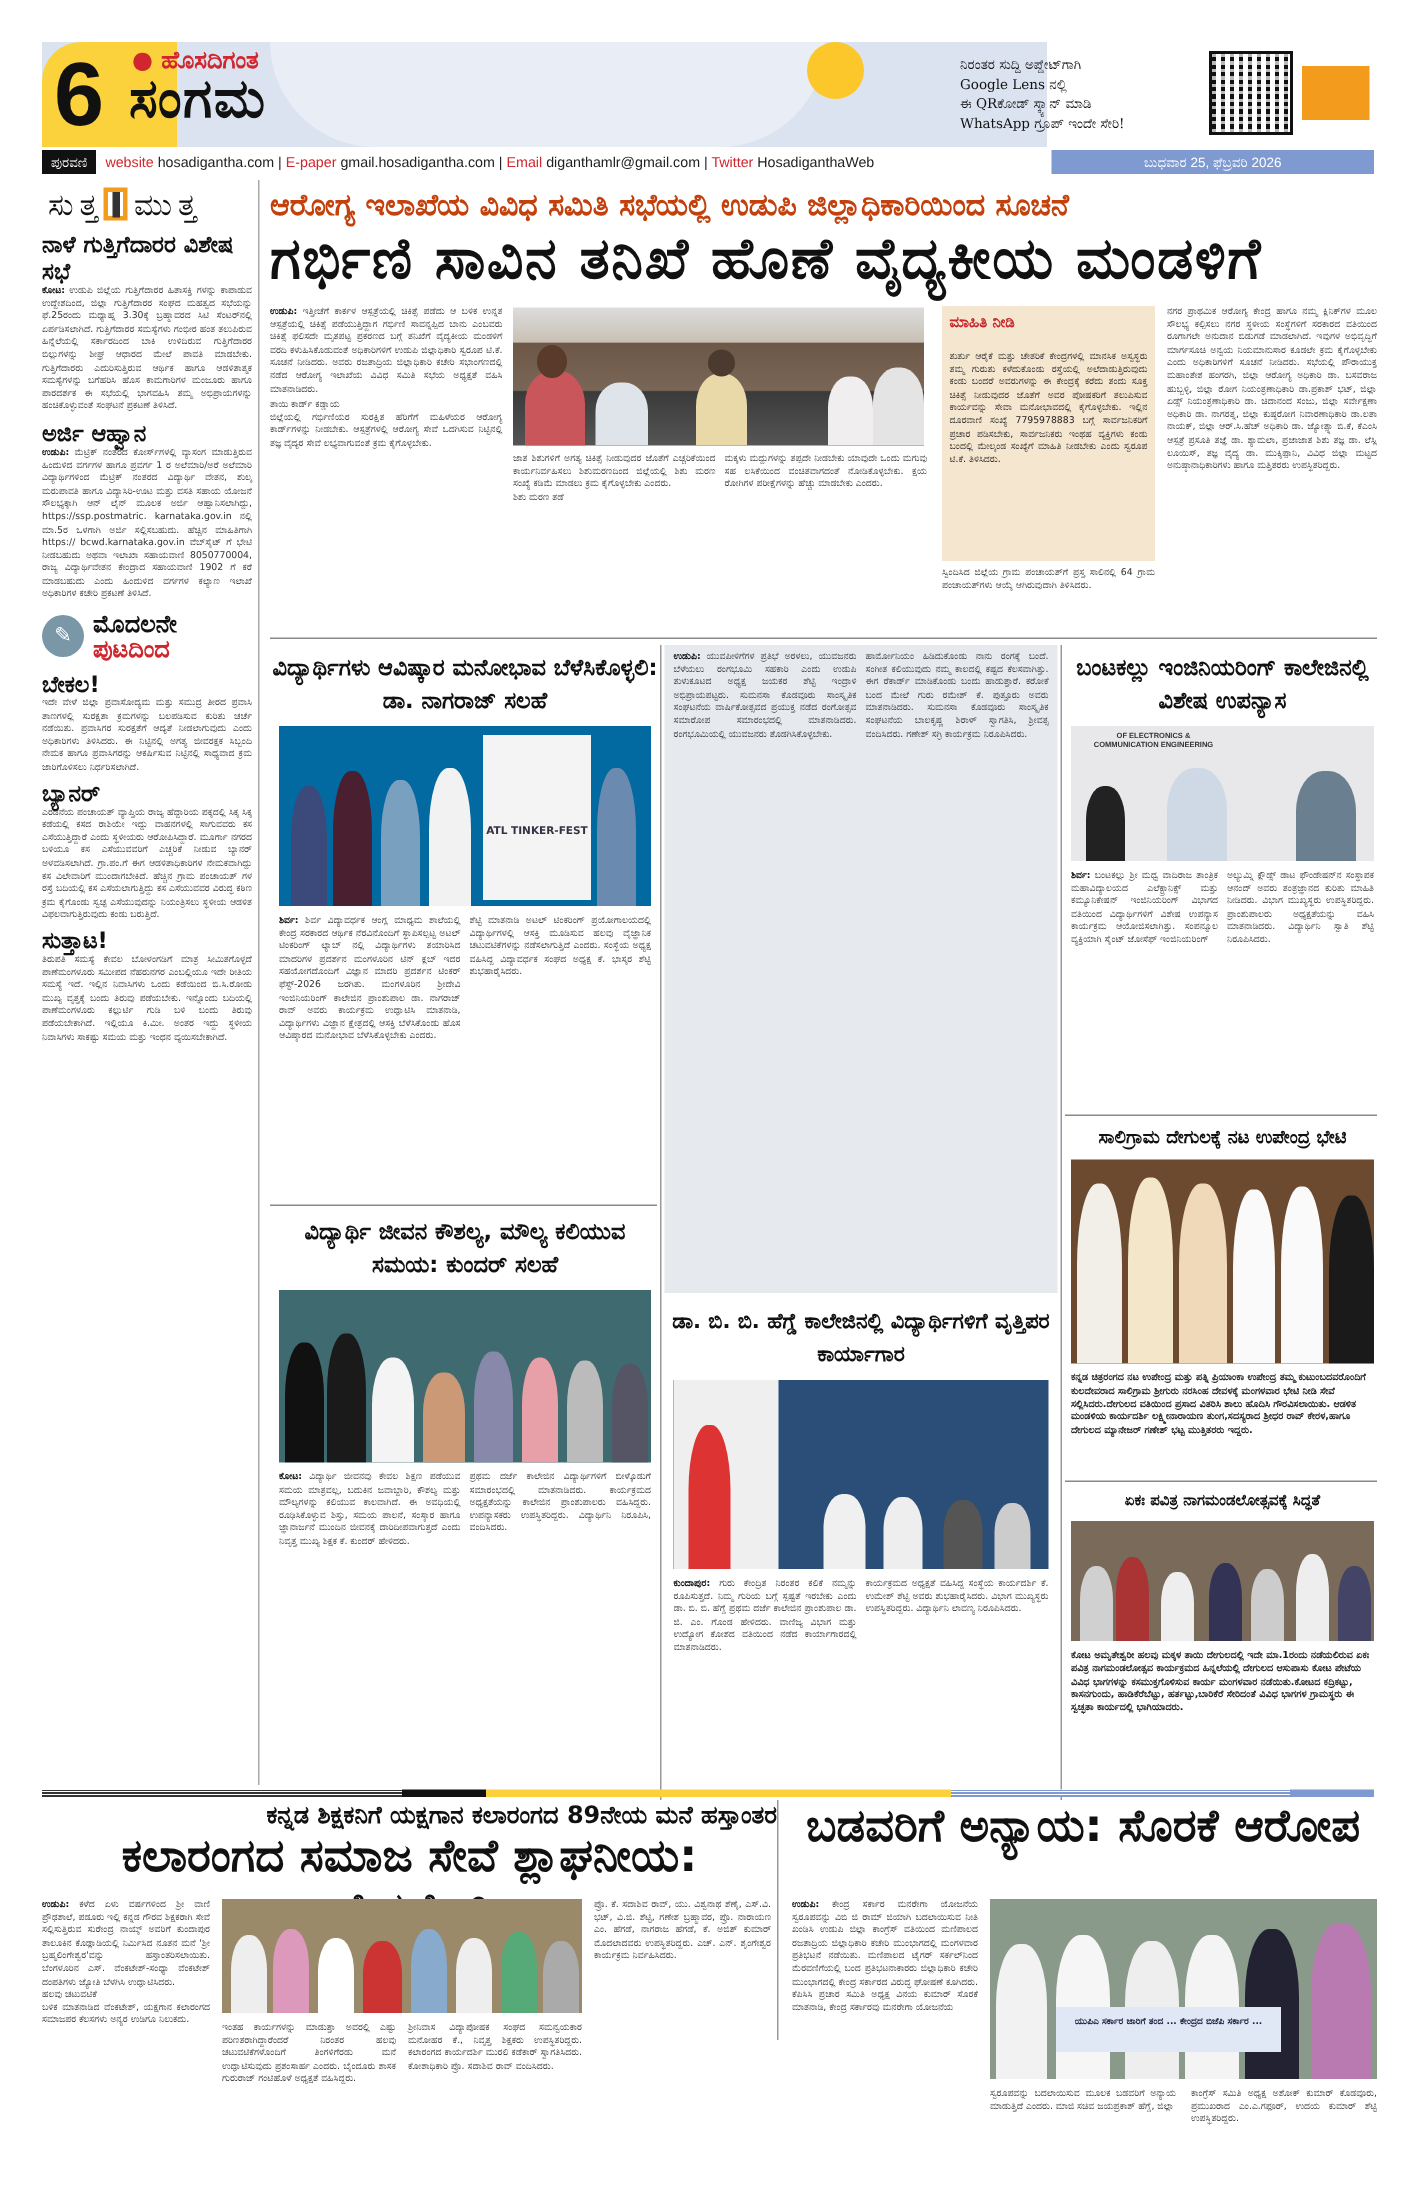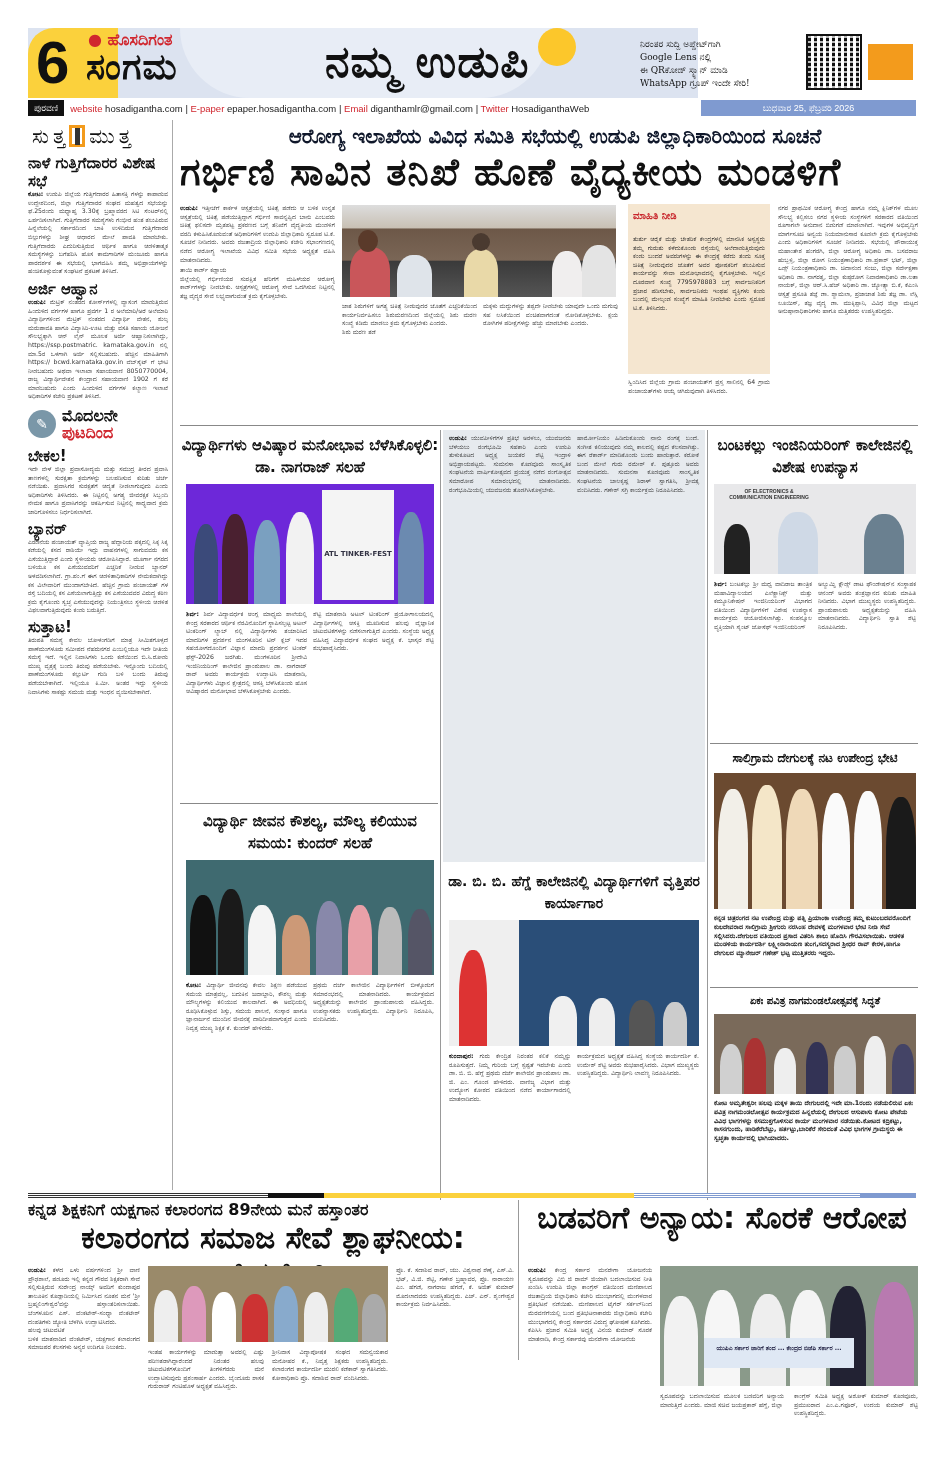--- a/index.html
+++ b/index.html
@@ -32,65 +32,64 @@
 .txt .lead{font-weight:bold;color:#111}
 .kicker{font:bold 15px "DejaVu Sans",sans-serif;color:#111;line-height:18px}
 .suttha{display:flex;align-items:center;gap:4px;font:20px "DejaVu Serif",serif;color:#111;margin:4px 0 6px 4px}
 .door{width:16px;height:22px;border:3px solid #f39b1c;position:relative;background:#fff}
 .door::after{content:"";position:absolute;left:3px;top:0;width:5px;height:17px;background:#333}
 .modal{display:flex;align-items:center;gap:6px;margin:6px 0}
 .pen{width:28px;height:28px;border-radius:50%;background:#7a97a8;color:#fff;text-align:center;line-height:28px;font-size:14px}
 .modal .m1{font:bold 16px "DejaVu Sans",sans-serif;color:#111;line-height:17px}
 .modal .m2{font:bold 16px "DejaVu Sans",sans-serif;color:#d0262e;line-height:17px}
 
-.lead-kick{left:180px;top:124px;width:750px;text-align:center;font:bold 20px "DejaVu Sans",sans-serif;color:#0f172a}
+.lead-kick{left:180px;top:124px;width:750px;text-align:left;font:bold 20px "DejaVu Sans",sans-serif;color:#c2410c}
 .lead-head{left:180px;top:150px;width:750px;text-align:left;font:bold 38px "DejaVu Sans",sans-serif;color:#111;letter-spacing:1px}
 .ph-meeting{left:342px;top:205px;width:274px;height:92px;background:linear-gradient(180deg,#ddd 0,#c8c0b4 25%,#6d5848 26%,#7a6656 60%,#3a3a3a 61%,#555 100%)}
 .info-box{left:628px;top:204px;width:142px;height:170px;background:#f5e6d0;padding:6px 5px}
 .info-box .ih{font:bold 10px "DejaVu Sans",sans-serif;color:#c8262c;margin-bottom:13px}
 
 .hline{background:#888;height:1px}
 .box-grey{background:#e6eaee}
 .sub-head{text-align:center;font:bold 15px "DejaVu Sans",sans-serif;color:#111;line-height:22px}
 .sub-head-sm{text-align:center;font:bold 12px "DejaVu Sans",sans-serif;color:#111;line-height:18px}
 .cap{font:bold 6.4px "DejaVu Sans",sans-serif;line-height:8.8px;color:#222}
 .ph{position:absolute;overflow:hidden}
 .ph .fig{position:absolute;bottom:0;border-radius:45% 45% 0 0}
 .ph .hd{position:absolute;border-radius:50%}
 
 .band{top:1193px;height:5px}
-.b2-kick{font:bold 16px "DejaVu Sans",sans-serif;color:#111;text-align:left;line-height:20px}
+.b2-kick{font:bold 16px "DejaVu Sans",sans-serif;color:#111;text-align:right;line-height:20px}
 .b2-head{font:bold 30px "DejaVu Sans",sans-serif;color:#111;text-align:center;line-height:36px}
 </style>
 </head>
 <body>
 
 <div class="abs mast">
   <div class="abs mast-bg"></div>
   <div class="abs arc"></div>
   <div class="abs sun-disc"></div>
   <div class="abs mast-yellow"></div>
   <div class="abs pageno">6</div>
   <div class="abs brand-small">● <span>ಹೊಸದಿಗಂತ</span></div>
   <div class="abs brand-big">ಸಂಗಮ</div>
-  <div class="abs section-title">ನಮ್ಮ ಉಡುಪಿ</div>
   <div class="abs qr-text">
     <div>ನಿರಂತರ ಸುದ್ದಿ ಅಪ್ಡೇಟ್‌ಗಾಗಿ</div>
     <div>Google Lens ನಲ್ಲಿ</div>
     <div>ಈ QRಕೋಡ್ ಸ್ಕ್ಯಾನ್ ಮಾಡಿ</div>
     <div>WhatsApp ಗ್ರೂಪ್ ಇಂದೇ ಸೇರಿ!</div>
   </div>
   <div class="abs qr"></div>
   <div class="abs orange-sq"></div>
 </div>
 <div class="abs infobar">
   <span class="tag">ಪುರವಣಿ</span>
   <span class="links">
     <b>website</b> <span>hosadigantha.com</span> |
-    <b>E-paper</b> <span>epaper.hosadigantha.com</span> |
+    <b>E-paper</b> <span>gmail.hosadigantha.com</span> |
     <b>Email</b> <span>diganthamlr@gmail.com</span> |
     <b>Twitter</b> <span>HosadiganthaWeb</span>
   </span>
   <span class="date">ಬುಧವಾರ 25, ಫೆಬ್ರವರಿ 2026</span>
 </div>
 
 <div class="abs leftcol">
   <div class="suttha">
     <span>ಸು</span>
       <span>ತ್ತ</span>
@@ -147,21 +146,21 @@
 <div class="abs" style="left:628px;top:378px;width:142px;height:40px;overflow:hidden">
   <p class="txt">ಸ್ವಿಂದಿಸಿದ ಜಿಲ್ಲೆಯ ಗ್ರಾಮ ಪಂಚಾಯತ್‌ಗೆ ಪ್ರಸ್ತ ಸಾಲಿನಲ್ಲಿ 64 ಗ್ರಾಮ ಪಂಚಾಯತ್‌ಗಳು ಆಯ್ಕೆ ಆಗಿರುವುದಾಗಿ ತಿಳಿಸಿದರು.</p>
 </div>
 <div class="abs" style="left:778px;top:204px;width:140px;height:215px;overflow:hidden">
   <p class="txt">ನಗರ ಪ್ರಾಥಮಿಕ ಆರೋಗ್ಯ ಕೇಂದ್ರ ಹಾಗೂ ನಮ್ಮ ಕ್ಲಿನಿಕ್‌ಗಳ ಮೂಲ ಸೌಲಭ್ಯ ಕಲ್ಪಿಸಲು ನಗರ ಸ್ಥಳೀಯ ಸಂಸ್ಥೆಗಳಿಗೆ ಸರಕಾರದ ವತಿಯಿಂದ ರೂಗಾಗಲೇ ಅನುದಾನ ಬಿಡುಗಡೆ ಮಾಡಲಾಗಿದೆ. ಇವುಗಳ ಅಭಿವೃದ್ಧಿಗೆ ಮಾರ್ಗಸೂಚಿ ಅನ್ವಯ ನಿಯಮಾನುಸಾರ ಕೂಡಲೇ ಕ್ರಮ ಕೈಗೊಳ್ಳಬೇಕು ಎಂದು ಅಧಿಕಾರಿಗಳಿಗೆ ಸೂಚನೆ ನೀಡಿದರು. ಸಭೆಯಲ್ಲಿ ಪೌರಾಯುಕ್ತ ಮಹಾಂತೇಶ ಹಂಗರಗಿ, ಜಿಲ್ಲಾ ಆರೋಗ್ಯ ಅಧಿಕಾರಿ ಡಾ. ಬಸವರಾಜ ಹುಬ್ಬಳ್ಳಿ, ಜಿಲ್ಲಾ ರೋಗ ನಿಯಂತ್ರಣಾಧಿಕಾರಿ ಡಾ.ಪ್ರಕಾಶ್ ಭಟ್, ಜಿಲ್ಲಾ ಏಡ್ಸ್ ನಿಯಂತ್ರಣಾಧಿಕಾರಿ ಡಾ. ಚಿದಾನಂದ ಸಂಜು, ಜಿಲ್ಲಾ ಸರ್ವೇಕ್ಷಣಾ ಅಧಿಕಾರಿ ಡಾ. ನಾಗರತ್ನ, ಜಿಲ್ಲಾ ಕುಷ್ಠರೋಗ ನಿವಾರಣಾಧಿಕಾರಿ ಡಾ.ಲತಾ ನಾಯಕ್, ಜಿಲ್ಲಾ ಆರ್.ಸಿ.ಹೆಚ್ ಅಧಿಕಾರಿ ಡಾ. ಜ್ಯೋತ್ಸ್ನಾ ಬಿ.ಕೆ, ಕೆಎಂಸಿ ಆಸ್ಪತ್ರೆ ಪ್ರಸೂತಿ ತಜ್ಞೆ ಡಾ. ಶ್ಯಾಮಲಾ, ಪ್ರಜಾಜಾತ ಶಿಶು ತಜ್ಞ ಡಾ. ಲೆಸ್ಲಿ ಲೂಯಿಸ್, ತಜ್ಞ ವೈದ್ಯ ಡಾ. ಮುಕ್ಕಿಪ್ಪಾನಿ, ವಿವಿಧ ಜಿಲ್ಲಾ ಮಟ್ಟದ ಅನುಷ್ಠಾನಾಧಿಕಾರಿಗಳು ಹಾಗೂ ಮತ್ತಿತರರು ಉಪಸ್ಥಿತರಿದ್ದರು.</p>
 </div>
 <div class="abs hline" style="left:180px;top:425px;width:738px"></div>
 
 <div class="abs" style="left:180px;top:430px;width:260px;height:365px;overflow:hidden">
   <div class="sub-head" style="padding:4px 0">ವಿದ್ಯಾರ್ಥಿಗಳು ಆವಿಷ್ಕಾರ ಮನೋಭಾವ ಬೆಳೆಸಿಕೊಳ್ಳಲಿ: ಡಾ. ನಾಗರಾಜ್ ಸಲಹೆ</div>
-  <div class="ph" style="position:relative;height:120px;background:#6d28d9;margin:2px 6px">
+  <div class="ph" style="position:relative;height:120px;background:#0369a1;margin:2px 6px">
     <div class="fig" style="left:8px;width:24px;height:80px;background:#3b4a7a"></div>
     <div class="fig" style="left:36px;width:26px;height:90px;background:#4a2030"></div>
     <div class="fig" style="left:68px;width:26px;height:84px;background:#7aa0c0"></div>
     <div class="fig" style="left:100px;width:28px;height:92px;background:#f2f2f2"></div>
     <div style="position:absolute;left:136px;top:6px;width:72px;height:110px;background:#f4f4f4;font:bold 7px 'DejaVu Sans',sans-serif;color:#334;text-align:center;padding-top:60px">ATL TINKER-FEST</div>
     <div class="fig" style="left:212px;width:26px;height:92px;background:#6b8ab0"></div>
   </div>
   <div style="display:flex;gap:6px;padding:4px 6px">
     <p class="txt" style="flex:1"><span class="lead">ಶಿರ್ವ:</span> <span>ಶಿರ್ವ ವಿದ್ಯಾವರ್ಧಕ ಆಂಗ್ಲ ಮಾಧ್ಯಮ ಶಾಲೆಯಲ್ಲಿ ಕೇಂದ್ರ ಸರಕಾರದ ಆರ್ಥಿಕ ನೆರವಿನೊಂದಿಗೆ ಸ್ಥಾಪಿಸಲ್ಪಟ್ಟ ಅಟಲ್ ಟಿಂಕರಿಂಗ್ ಲ್ಯಾಬ್ ನಲ್ಲಿ ವಿದ್ಯಾರ್ಥಿಗಳು ತಯಾರಿಸಿದ ಮಾದರಿಗಳ ಪ್ರದರ್ಶನ ಮಂಗಳೂರಿನ ಟಿನ್ ಕ್ಲಬ್ ಇದರ ಸಹಯೋಗದೊಂದಿಗೆ ವಿಜ್ಞಾನ ಮಾದರಿ ಪ್ರದರ್ಶನ ಟಿಂಕರ್ ಫೆಸ್ಟ್-2026 ಜರಗಿತು. ಮಂಗಳೂರಿನ ಶ್ರೀದೇವಿ ಇಂಜಿನಿಯರಿಂಗ್ ಕಾಲೇಜಿನ ಪ್ರಾಂಶುಪಾಲ ಡಾ. ನಾಗರಾಜ್ ರಾವ್ ಅವರು ಕಾರ್ಯಕ್ರಮ ಉದ್ಘಾಟಿಸಿ ಮಾತನಾಡಿ, ವಿದ್ಯಾರ್ಥಿಗಳು ವಿಜ್ಞಾನ ಕ್ಷೇತ್ರದಲ್ಲಿ ಆಸಕ್ತಿ ಬೆಳೆಸಿಕೊಂಡು ಹೊಸ ಆವಿಷ್ಕಾರದ ಮನೋಭಾವ ಬೆಳೆಸಿಕೊಳ್ಳಬೇಕು ಎಂದರು.</span></p>
     <p class="txt" style="flex:1">ಶೆಟ್ಟಿ ಮಾತನಾಡಿ ಅಟಲ್ ಟಿಂಕರಿಂಗ್ ಪ್ರಯೋಗಾಲಯದಲ್ಲಿ ವಿದ್ಯಾರ್ಥಿಗಳಲ್ಲಿ ಆಸಕ್ತಿ ಮೂಡಿಸುವ ಹಲವು ವೈಜ್ಞಾನಿಕ ಚಟುವಟಿಕೆಗಳನ್ನು ನಡೆಸಲಾಗುತ್ತಿದೆ ಎಂದರು. ಸಂಸ್ಥೆಯ ಅಧ್ಯಕ್ಷ ವಹಿಸಿದ್ದ ವಿದ್ಯಾವರ್ಧಕ ಸಂಘದ ಅಧ್ಯಕ್ಷ ಕೆ. ಭಾಸ್ಕರ ಶೆಟ್ಟಿ ಶುಭಹಾರೈಸಿದರು.</p>

